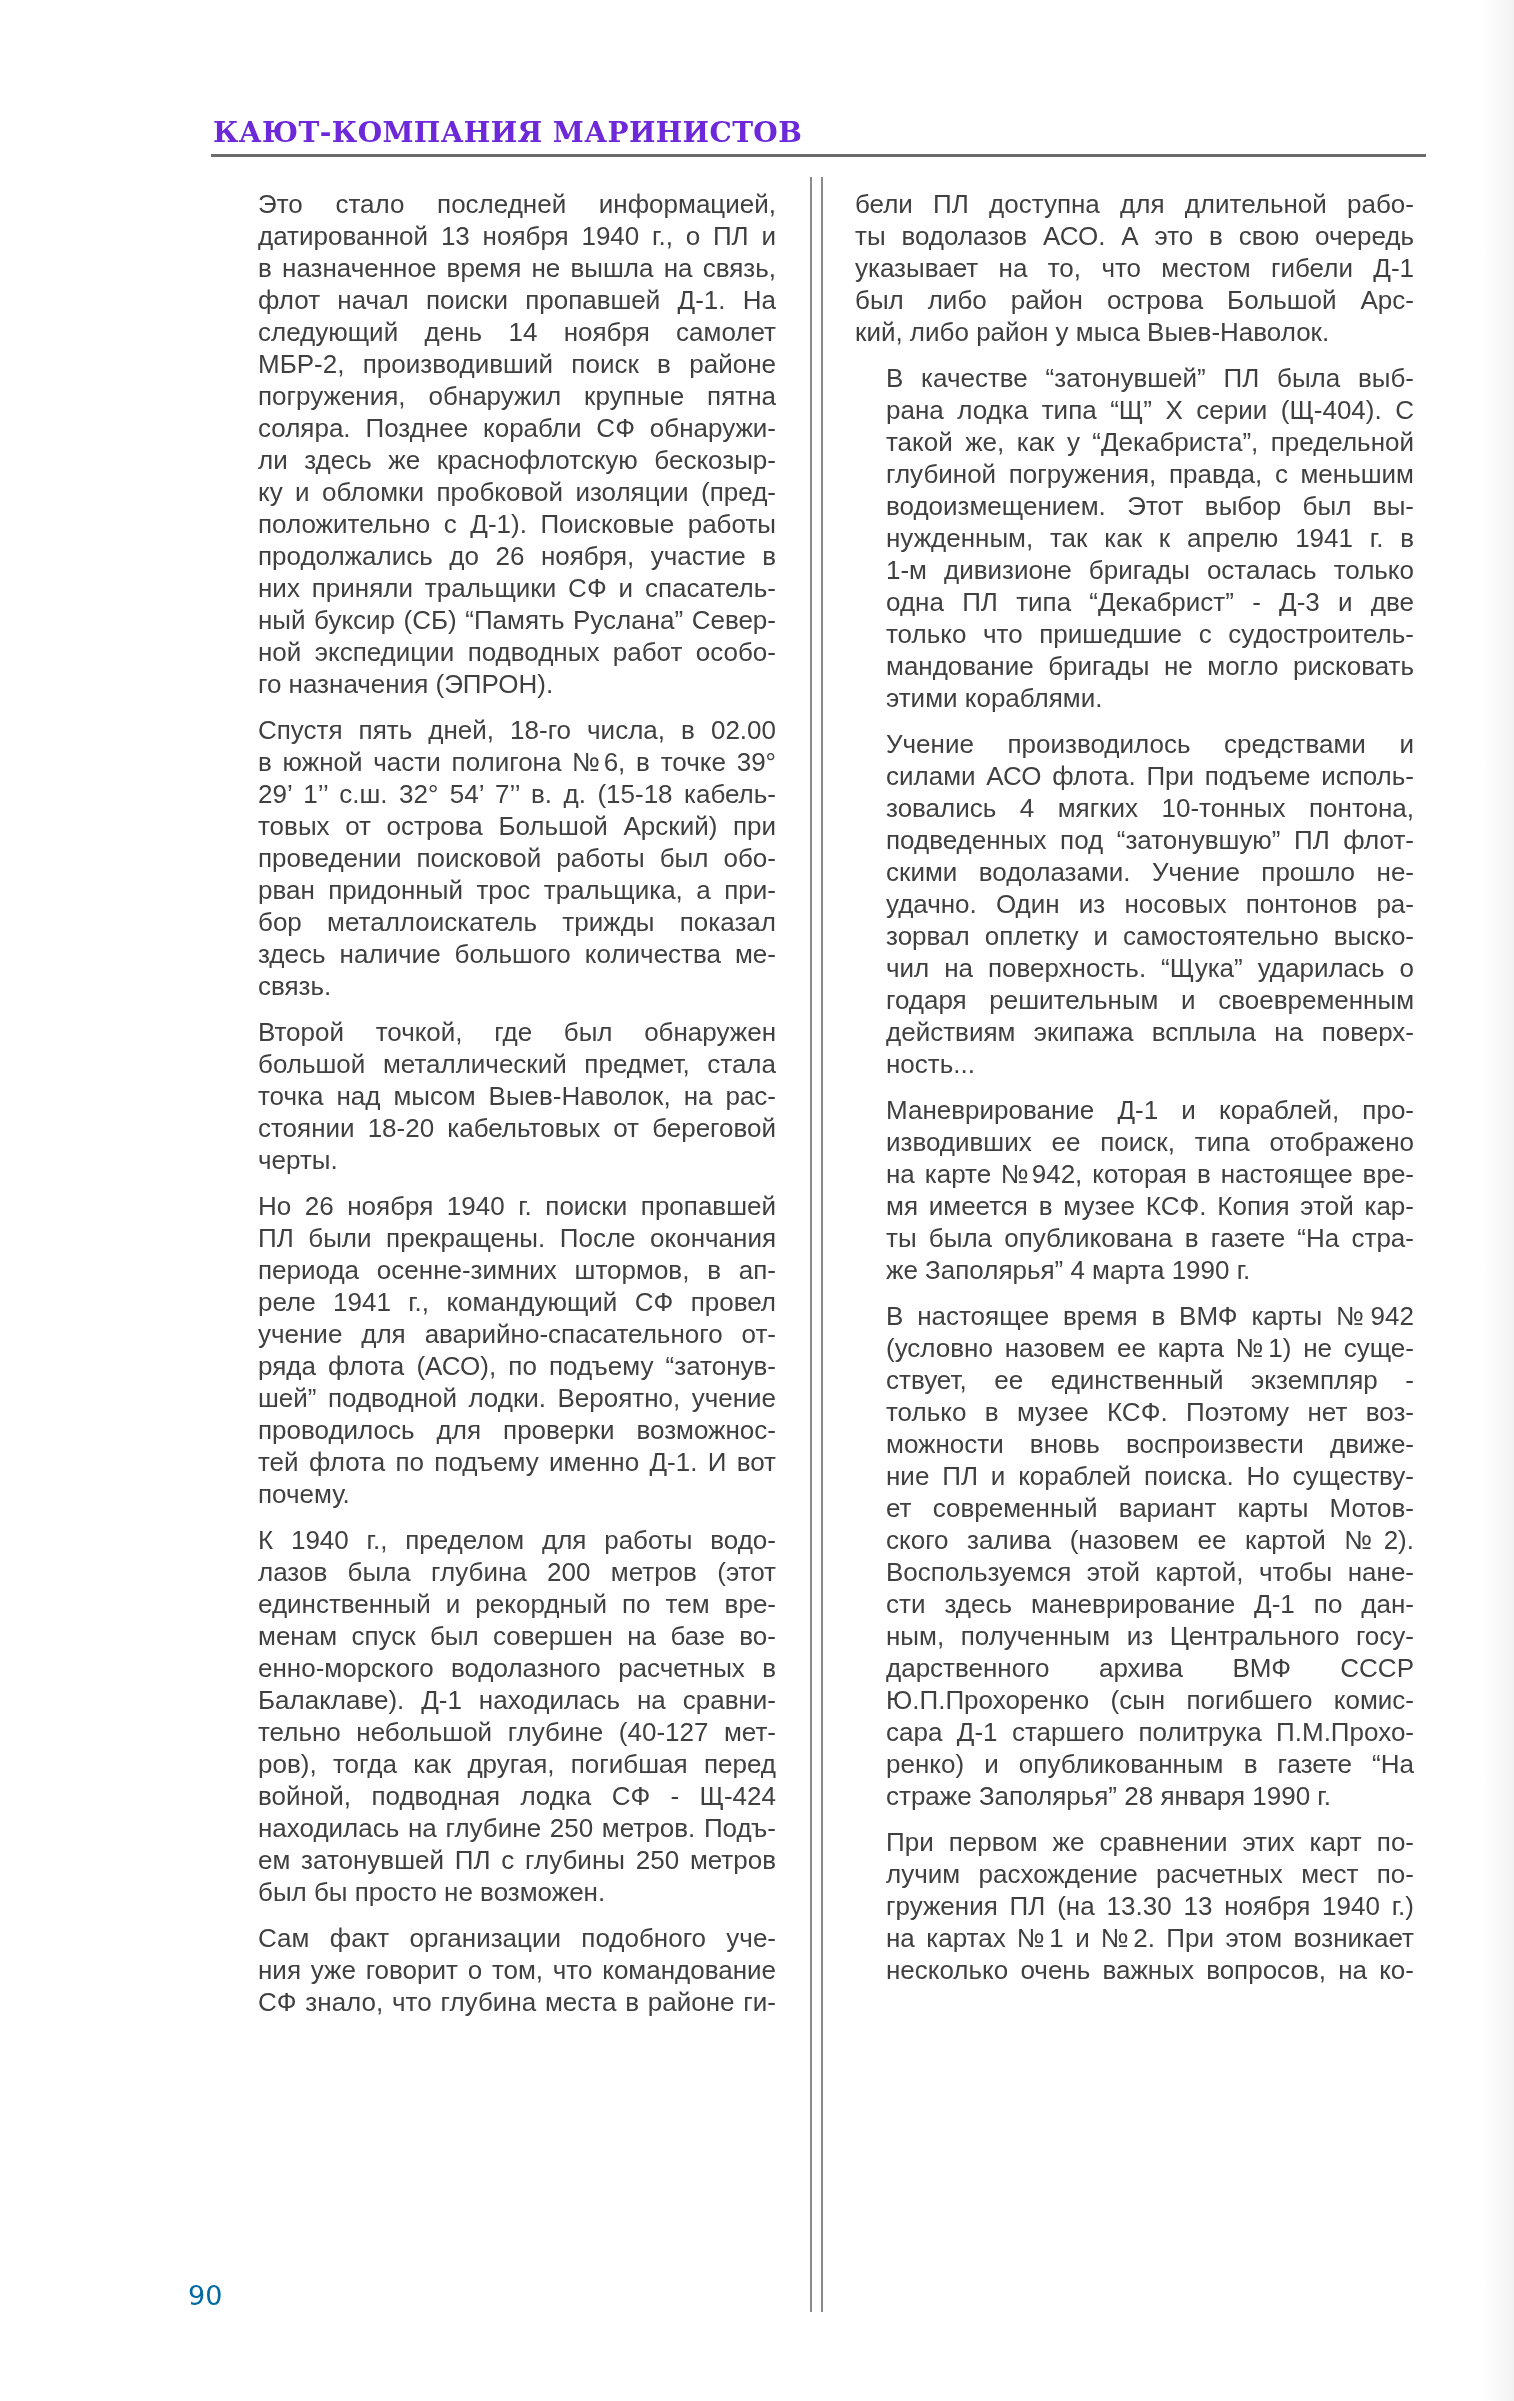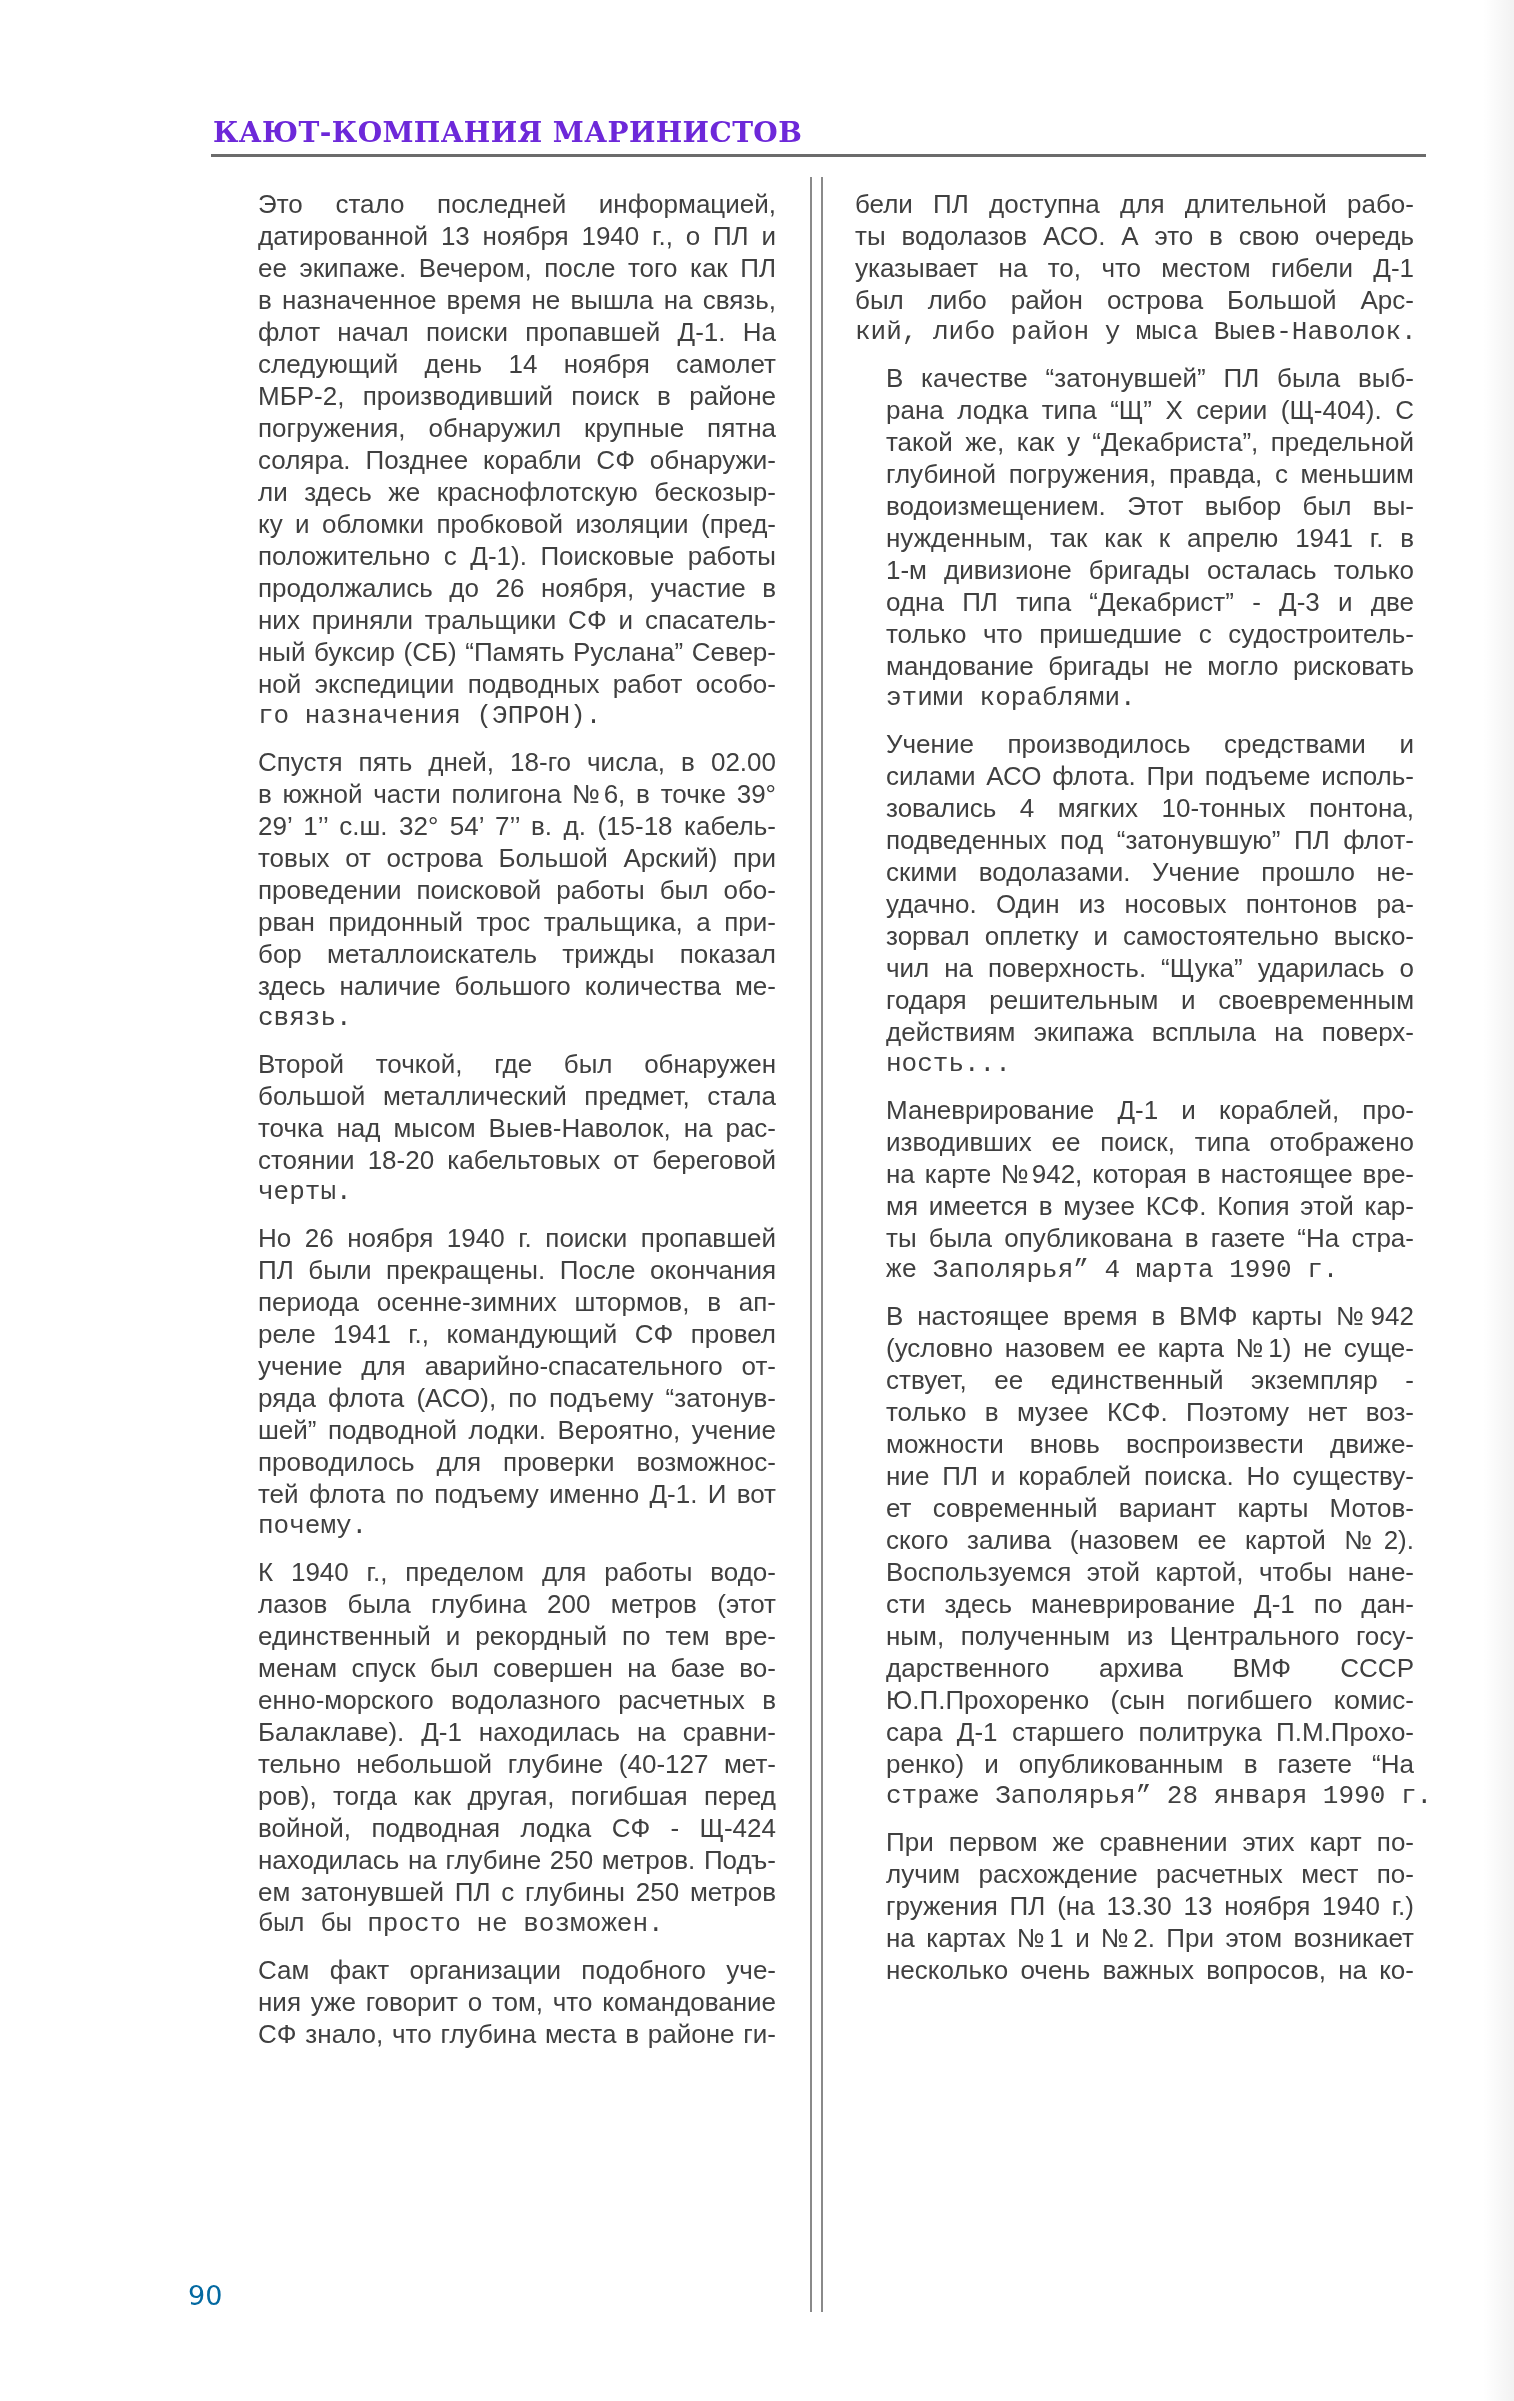--- a/index.html
+++ b/index.html
@@ -26,21 +26,21 @@
   .col {
     position: absolute; top: 174px;
     font-size: 26px; line-height: 32px;
     text-align: justify; color: #404040;
   }
   .col-left { left: 213px; width: 577px; }
   .col-right { left: 841px; width: 587px; }
   .col p { margin: 14px; text-indent: 31px; }
   .col p.cont { text-indent: 0; }
   .col .ln { display: block; text-align-last: justify; white-space: nowrap; }
-  .col .ln.last { text-align-last: left; font-family: Liberation Mono, monospace; }
+  .col .ln.last { text-align-last: left; }
   .vrule {
     position: absolute; top: 177px; height: 2135px; width: 1.6px; background: #8a8a8a;
   }
   .vrule.a { left: 810px; }
   .vrule.b { left: 821px; }
   .folio {
     position: absolute; left: 188px; top: 2280px;
     font-family: "DejaVu Sans", "Liberation Sans", sans-serif;
     font-weight: normal; font-size: 27px; color: #0369a1;
   }
@@ -50,21 +50,20 @@
 
 <div class="gutter-shade"></div>
 
 <div class="running-head">КАЮТ-КОМПАНИЯ МАРИНИСТОВ</div>
 <div class="head-rule"></div>
 
 <div class="col col-left" id="col-left">
     <p>
       <span class="ln">Это стало последней информацией,</span>
       <span class="ln">датированной 13 ноября 1940 г., о ПЛ и</span>
-      <span class="ln">ее экипаже. Вечером, после того как ПЛ</span>
       <span class="ln">в назначенное время не вышла на связь,</span>
       <span class="ln">флот начал поиски пропавшей Д-1. На</span>
       <span class="ln">следующий день 14 ноября самолет</span>
       <span class="ln">МБР-2, производивший поиск в районе</span>
       <span class="ln">погружения, обнаружил крупные пятна</span>
       <span class="ln">соляра. Позднее корабли СФ обнаружи-</span>
       <span class="ln">ли здесь же краснофлотскую бескозыр-</span>
       <span class="ln">ку и обломки пробковой изоляции (пред-</span>
       <span class="ln">положительно с Д-1). Поисковые работы</span>
       <span class="ln">продолжались до 26 ноября, участие в</span>

